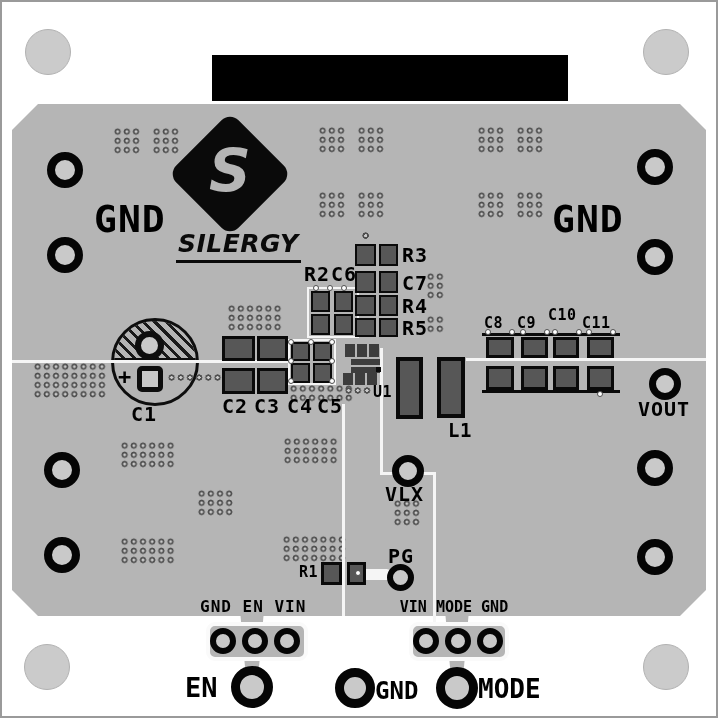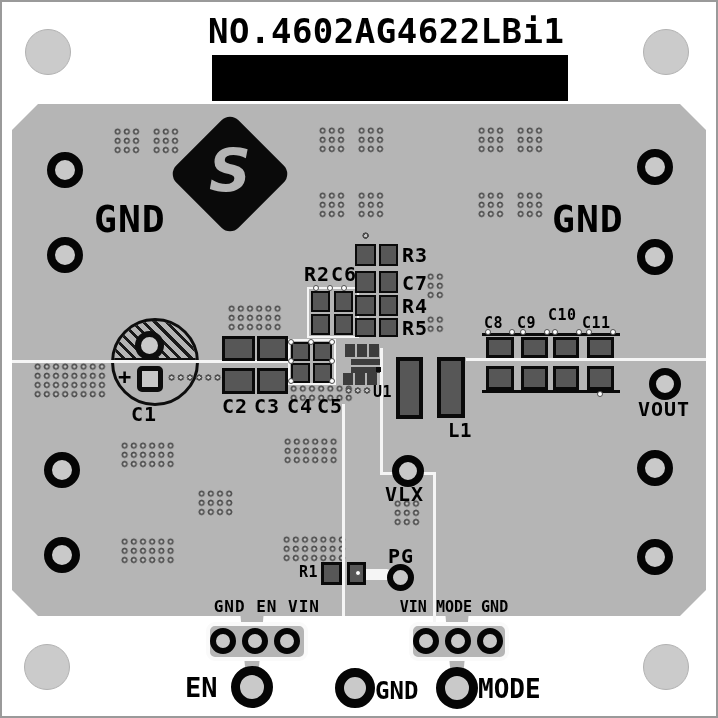--- a/index.html
+++ b/index.html
@@ -53,25 +53,25 @@
   #c1-sqpad{position:absolute;left:137px;top:366px;width:26px;height:26px;border:5px solid #0e0e0e;border-radius:5px;background:var(--c-hole,#c9c9c9);z-index:4;}
   #title-bar{position:absolute;left:212px;top:55px;width:356px;height:46px;background:#000;z-index:2;}
 </style>
 </head>
 <body>
 
 <div id="stage">
 
   <div id="board"></div>
 
-  <div class="silk s34" style="left:208px;top:14px;">NO.4602AG4622LBi1</div>
   <div id="title-bar"></div>
 
   <div id="logo-diamond"></div>
   <div id="logo-s">S</div>
+  <div id="logo-text">SILERGY</div>
 
   <div class="silk s38" style="left:94px;top:200px;">GND</div>
   <div class="silk s38" style="left:552px;top:200px;">GND</div>
 
   <div id="c1-circle">
     <div id="c1-hatch"></div>
     <div id="c1-chord"></div>
   </div>
   <div id="c1-toppad"></div>
   <div id="c1-sqpad"></div>
@@ -96,21 +96,21 @@
   <div class="silk s19" style="left:448px;top:421px;">L1</div>
   <div class="silk s15" style="left:299px;top:565px;">R1</div>
 
   <div class="tp" style="left:649px;top:368px;width:32px;height:32px;"></div>
   <div class="silk s20" style="left:638px;top:399px;">VOUT</div>
   <div class="tp" style="left:392px;top:455px;width:32px;height:32px;"></div>
   <div class="silk s20" style="left:385px;top:484px;">VLX</div>
   <div class="tp" style="left:387px;top:564px;width:27px;height:27px;border-width:6px;"></div>
   <div class="silk s20" style="left:388px;top:546px;">PG</div>
 
-  <div class="silk s16" style="left:200px;top:599px;width:120px;text-align:right;">GND EN VIN</div>
+  <div class="silk s16" style="left:200px;top:599px;width:120px;text-align:left;">GND EN VIN</div>
   <div class="hdr" style="left:206px;top:622px;width:102px;height:39px;"></div>
   <div class="pin" style="left:210px;top:628px;"></div>
   <div class="pin" style="left:242px;top:628px;"></div>
   <div class="pin" style="left:274px;top:628px;"></div>
 
   <div class="silk s15c" style="left:398px;top:600px;width:112px;text-align:center;">VIN MODE GND</div>
   <div class="hdr" style="left:409px;top:622px;width:100px;height:39px;"></div>
   <div class="pin" style="left:413px;top:628px;"></div>
   <div class="pin" style="left:445px;top:628px;"></div>
   <div class="pin" style="left:477px;top:628px;"></div>

